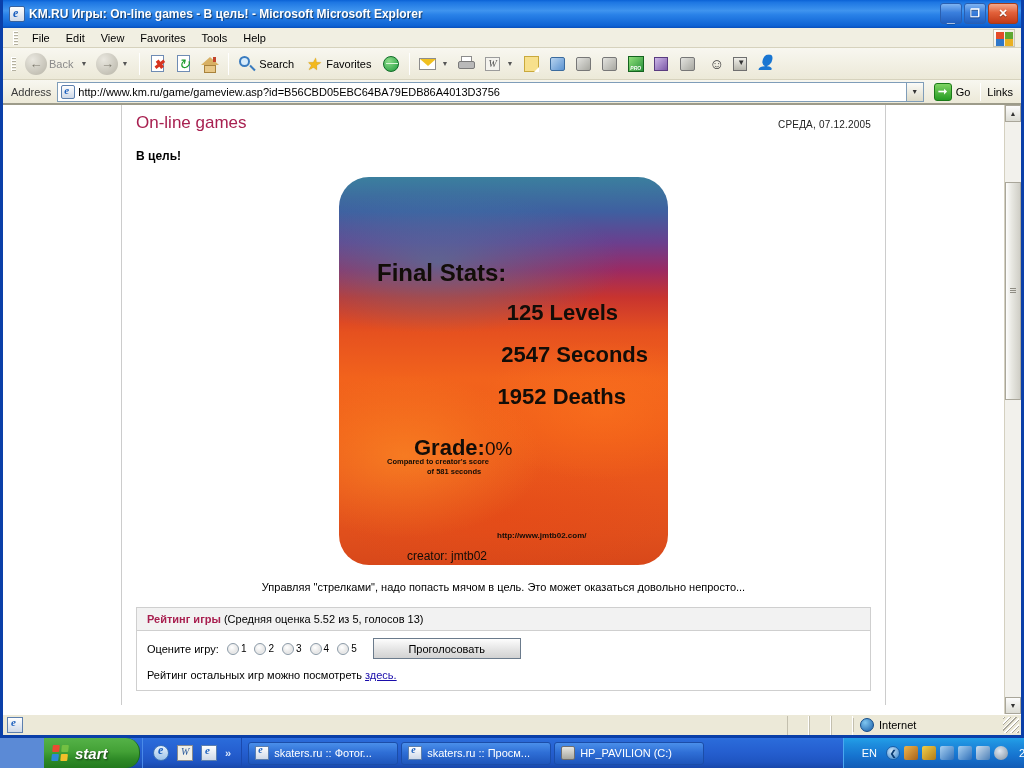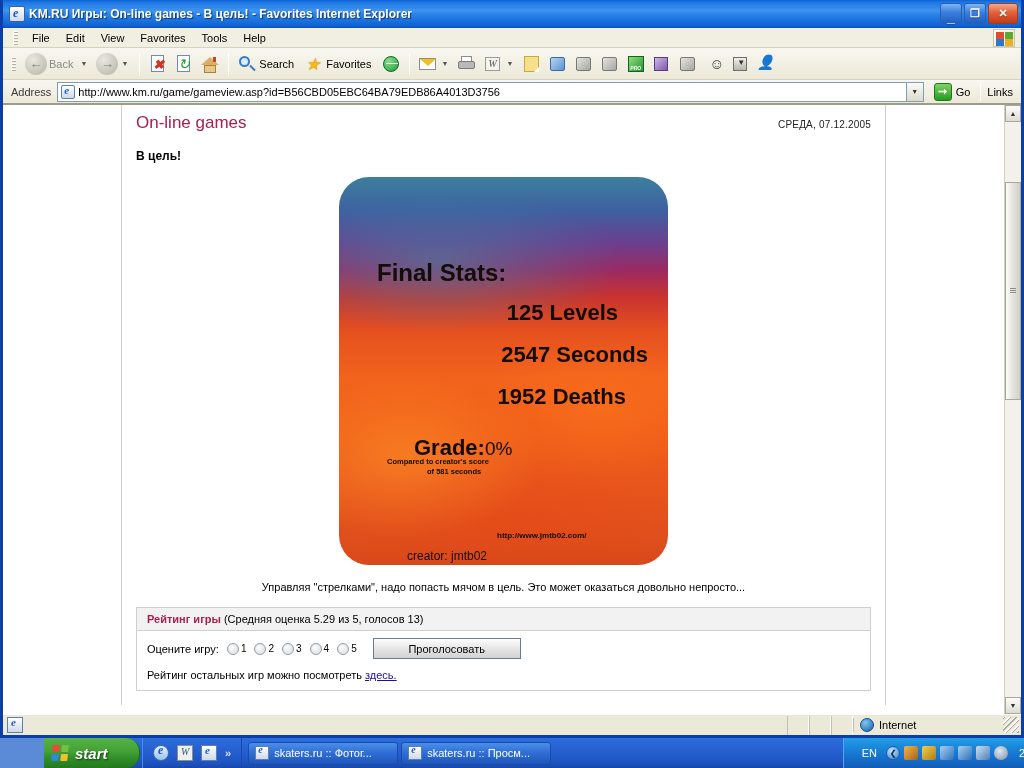--- a/index.html
+++ b/index.html
@@ -369,21 +369,21 @@
   .tr-f { background:radial-gradient(circle at 40% 35%,#dfe8f2,#7d8ea0); border-radius:50%; }
   #clock { color:#fff; font-size:11px; margin-left:9px; }
 </style>
 </head>
 <body>
 
 <div id="ie-window">
 
   <div id="titlebar">
     <div class="tbicon"></div>
-    <div id="title-text">KM.RU Игры: On-line games - В цель! - Favorites Internet Explorer</div>
+    <div id="title-text">KM.RU Игры: On-line games - В цель! - Microsoft Microsoft Explorer</div>
     <div id="win-buttons">
       <div class="winbtn min">
           <span class="gl">_</span>
         </div>
       <div class="winbtn">
           <span class="gl">❐</span>
         </div>
       <div class="winbtn close">
           <span class="gl">✕</span>
         </div>
@@ -575,21 +575,21 @@
             <div class="gs-note2">of 581 seconds</div>
             <div class="gs-cred1">creator: jmtb02</div>
             <div class="gs-cred2">http://www.jmtb02.com/</div>
           </div>
 
           <div id="game-desc">Управляя "стрелками", надо попасть мячом в цель. Это может оказаться довольно непросто...</div>
 
           <div id="rating-box">
             <div id="rating-head">
               <b>Рейтинг игры</b>
-              <span>(Средняя оценка 5.29 из 5, голосов 13)</span>
+              <span>(Средняя оценка 5.52 из 5, голосов 13)</span>
             </div>
             <div id="rating-body">
               <span id="rate-label">Оцените игру:</span>
               <label class="radio-opt">
                 <span class="radio-dot"></span>
                 <span>1</span>
               </label>
               <label class="radio-opt">
                 <span class="radio-dot"></span>
                 <span>2</span>
@@ -661,20 +661,24 @@
 
   <div id="tasks">
     <div class="task">
       <span class="tico"></span>
       <span class="tlabel">skaters.ru :: Фотог...</span>
     </div>
     <div class="task">
       <span class="tico"></span>
       <span class="tlabel">skaters.ru :: Просм...</span>
     </div>
+    <div class="task">
+      <span class="tico drive"></span>
+      <span class="tlabel">HP_PAVILION (C:)</span>
+    </div>
   </div>
 
   <div id="tray">
     <span id="lang">EN</span>
     <span class="tray-ico tr-chev">❮</span>
     <span class="tray-ico tr-a"></span>
     <span class="tray-ico tr-b"></span>
     <span class="tray-ico tr-c"></span>
     <span class="tray-ico tr-d"></span>
     <span class="tray-ico tr-e"></span>

